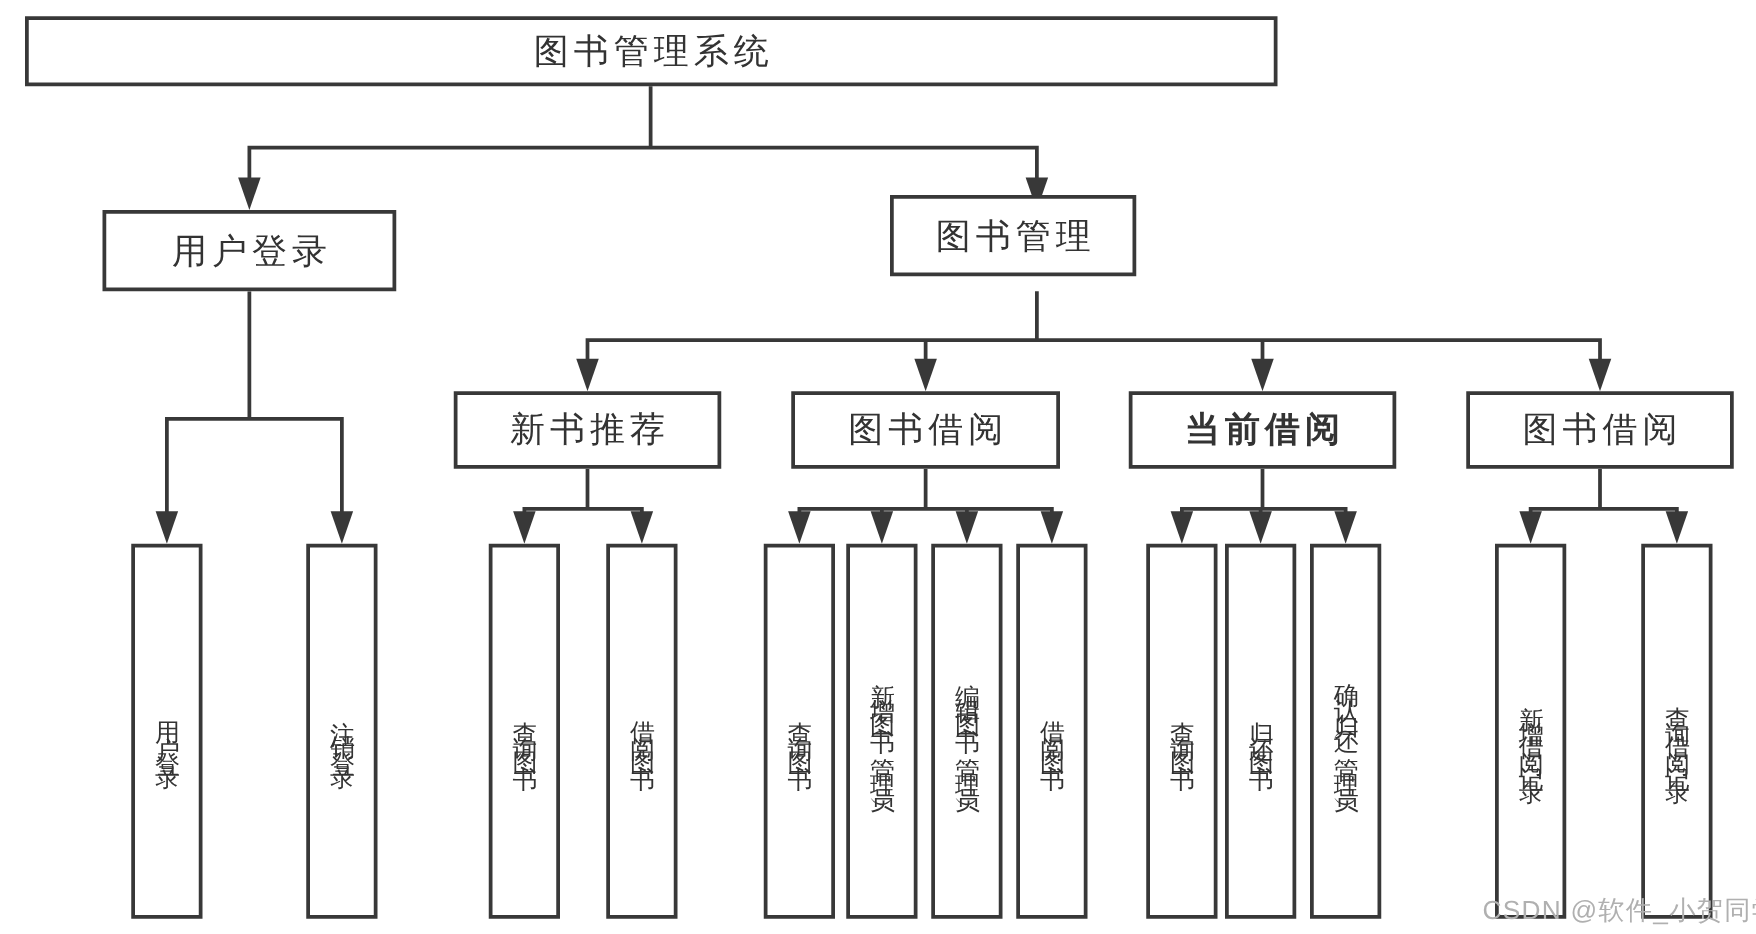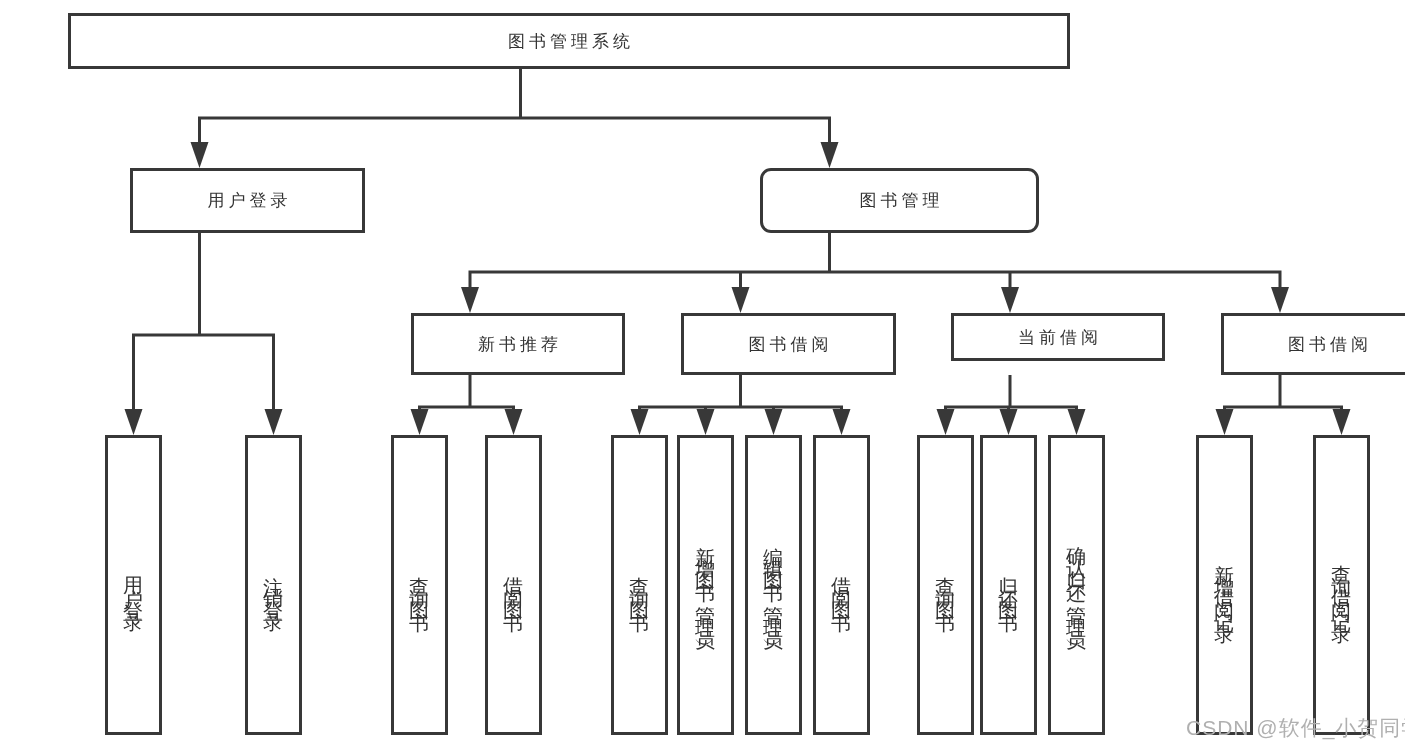--- a/index.html
+++ b/index.html
@@ -15,24 +15,23 @@
     position:absolute;
     box-sizing:border-box;
     background:#ffffff;
     border:3px solid #383838;
     color:#333333;
     display:flex;align-items:center;justify-content:center;
     z-index:2;
     line-height:1;
   }
   .h-node{
-    font-size:17px;
+    font-size:28px;
     letter-spacing:4px;
     text-indent:4px;
-    margin-left:48px;
   }
   .leaf{
     writing-mode:vertical-rl;
     text-orientation:mixed;
     font-size:20px;
     letter-spacing:12px;
     width:57px;height:300px;top:435px;
   }
   .watermark{
     position:absolute;
@@ -87,25 +86,25 @@
       <polygon points="999.5,409 1017.5,409 1008.5,435"></polygon>
       <polygon points="1067.5,409 1085.5,409 1076.5,435"></polygon>
       <polygon points="1215.5,409 1233.5,409 1224.5,435"></polygon>
       <polygon points="1332.5,409 1350.5,409 1341.5,435"></polygon>
     </g>
   </svg>
 
   <div class="node h-node" style="left:20px;top:13px;width:1002px;height:56px;">图书管理系统</div>
 
   <div class="node h-node" style="left:82px;top:168px;width:235px;height:65px;">用户登录</div>
-  <div class="node h-node" style="left:712px;top:168px;width:279px;height:65px;border-radius:11px;">图书管理</div>
+  <div class="node h-node" style="left:712px;top:156px;width:197px;height:65px;">图书管理</div>
 
   <div class="node h-node" style="left:363px;top:313px;width:214px;height:62px;">新书推荐</div>
   <div class="node h-node" style="left:633px;top:313px;width:215px;height:62px;">图书借阅</div>
-  <div class="node h-node" style="left:903px;top:313px;width:214px;height:48px;">当前借阅</div>
+  <div class="node h-node" style="left:903px;top:313px;width:214px;height:62px;font-weight:bold;">当前借阅</div>
   <div class="node h-node" style="left:1173px;top:313px;width:214px;height:62px;">图书借阅</div>
 
   <div class="node leaf" style="left:105px;">用户登录</div>
   <div class="node leaf" style="left:245px;">注销登录</div>
 
   <div class="node leaf" style="left:391px;">查询图书</div>
   <div class="node leaf" style="left:485px;">借阅图书</div>
 
   <div class="node leaf" style="left:611px;">查询图书</div>
   <div class="node leaf" style="left:677px;">新增图书（管理员）</div>

